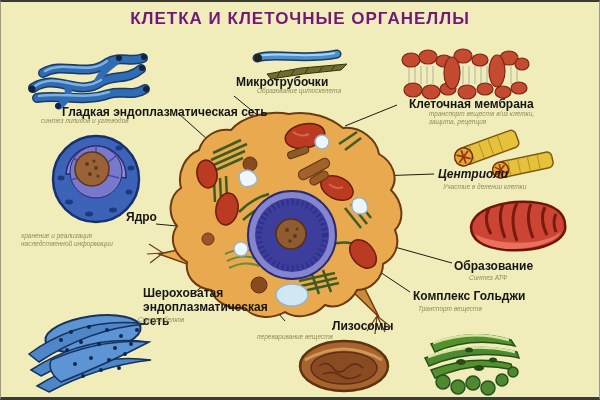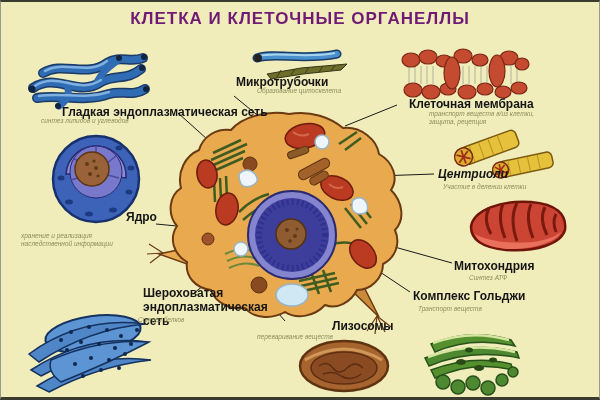--- a/index.html
+++ b/index.html
@@ -367,21 +367,21 @@
 
   <div class="lbl" style="left:235px; top:74px;">Микротрубочки</div>
   <div class="sub" style="left:256px; top:85px;">Образование цитоскелета</div>
 
   <div class="lbl" style="left:397px; top:96px;padding-left:11px;">Клеточная мембрана</div>
   <div class="sub" style="left:428px; top:108px; width:118px;">транспорт веществ в/из клетки, защита, рецепция</div>
 
   <div class="lbl" style="left:437px; top:166px;font-style:italic;">Центриоли</div>
   <div class="sub" style="left:442px; top:181px;">Участие в делении клетки</div>
 
-  <div class="lbl" style="left:453px; top:258px;">Митохондрия</div>
+  <div class="lbl" style="left:453px; top:258px;">Образование</div>
   <div class="sub" style="left:468px; top:272px;">Синтез АТФ</div>
 
   <div class="lbl" style="left:412px; top:288px;">Комплекс Гольджи</div>
   <div class="sub" style="left:417px; top:303px;">Транспорт веществ</div>
 
   <div class="lbl" style="left:283px; top:318px;margin-left:48px;">Лизосомы</div>
   <div class="sub" style="left:256px; top:331px;">переваривание веществ</div>
 
 </div>
 

